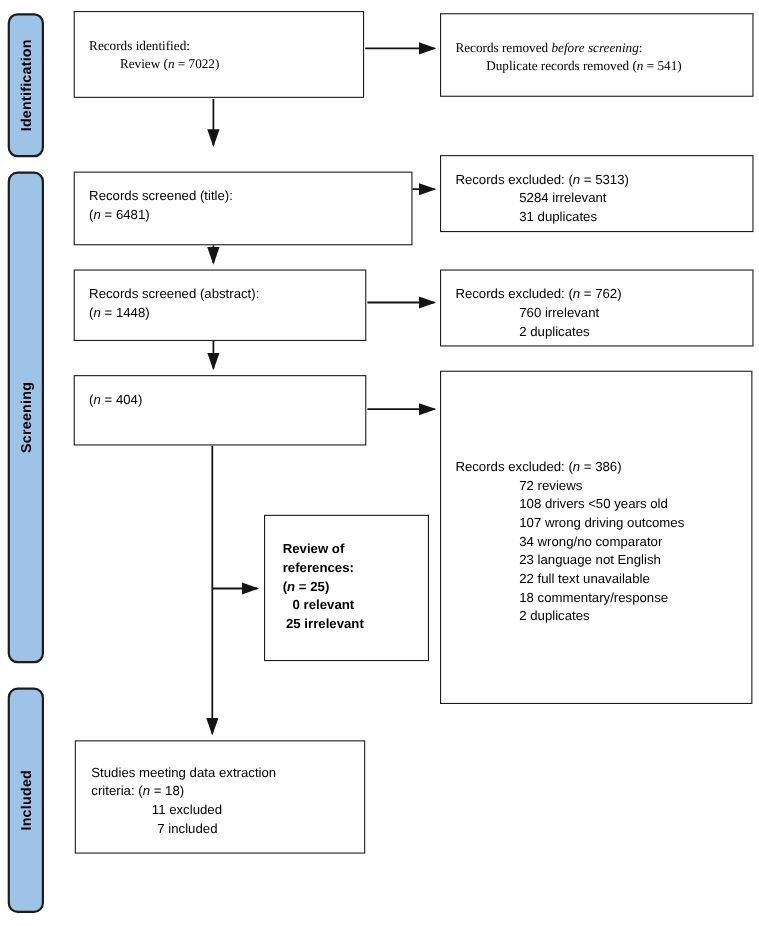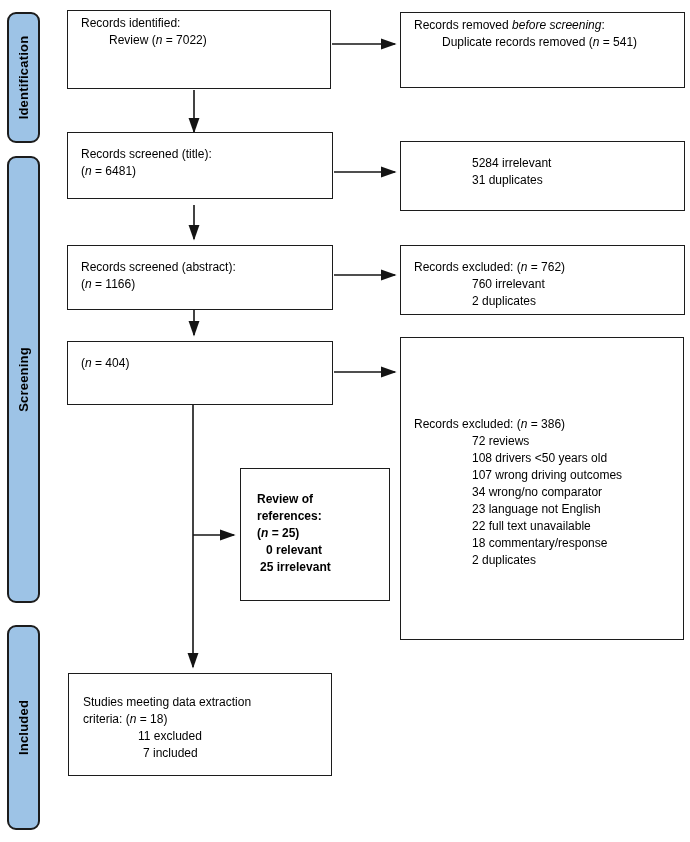--- a/index.html
+++ b/index.html
@@ -21,21 +21,21 @@
   .it { font-style:italic;margin-top:22px; }
 
   
   .ind28 { padding-left:28px; }
   .ind58 { padding-left:58px; }
   .ind55 { padding-left:55px; }
   .ind60 { padding-left:60px; }
   .ind9  { padding-left:9px; }
   .ind3  { padding-left:3px; }
 
-  .pt14 { padding-top:4px; }
+  .pt14 { padding-top:22px;font-family:Liberation Serif, serif; }
   .big  { padding-top:78px; }
   .rev  { padding-top:22px; padding-left:16px; }
   .final{ padding-top:20px; padding-left:14px; }
 
   .stage {
     position:absolute; left:7px; width:33px;
     background:var(--sidebar-fill, #9DC3E6);
     border:2px solid var(--border, #1c1c1c);
     border-radius:9px; box-sizing:border-box;
     display:flex; align-items:center; justify-content:center;
@@ -86,36 +86,39 @@
 
   <div class="box pt14" style="left:400px; top:12px; width:285px; height:76px;">
     <div class="line">
       <span>Records removed </span><span class="it">before screening</span><span>:</span>
     </div>
     <div class="line ind28">
       <span>Duplicate records removed (</span><span class="it">n</span><span> = 541)</span>
     </div>
   </div>
 
-  <div class="box" style="left:67px; top:132px; width:266px; height:67px;">
+  <div class="box" style="left:67px; top:156px; width:308px; height:67px;">
     <div class="line">Records screened (title):</div>
     <div class="line">
       <span>(</span><span class="it">n</span><span> = 6481)</span>
     </div>
   </div>
 
   <div class="box" style="left:400px; top:141px; width:285px; height:70px;">
+    <div class="line">
+      <span>Records excluded: (</span><span class="it">n</span><span> = 5313)</span>
+    </div>
     <div class="line ind58">5284 irrelevant</div>
     <div class="line ind58">31 duplicates</div>
   </div>
 
   <div class="box" style="left:67px; top:245px; width:266px; height:65px;">
     <div class="line">Records screened (abstract):</div>
     <div class="line">
-      <span>(</span><span class="it">n</span><span> = 1166)</span>
+      <span>(</span><span class="it">n</span><span> = 1448)</span>
     </div>
   </div>
 
   <div class="box" style="left:400px; top:245px; width:285px; height:70px;">
     <div class="line">
       <span>Records excluded: (</span><span class="it">n</span><span> = 762)</span>
     </div>
     <div class="line ind58">760 irrelevant</div>
     <div class="line ind58">2 duplicates</div>
   </div>

